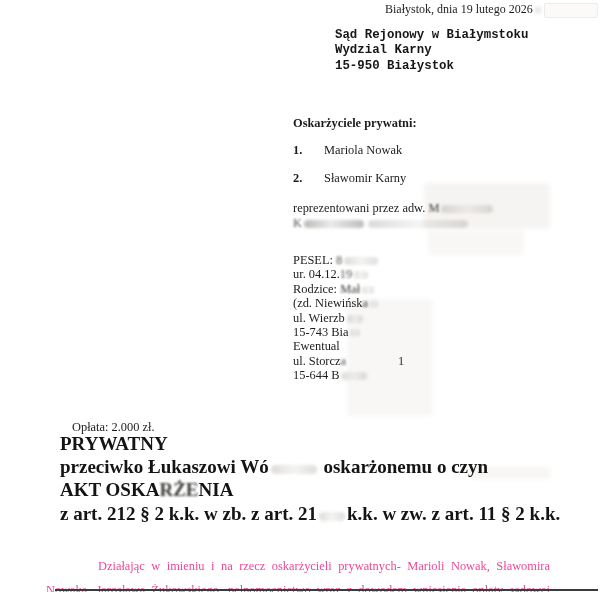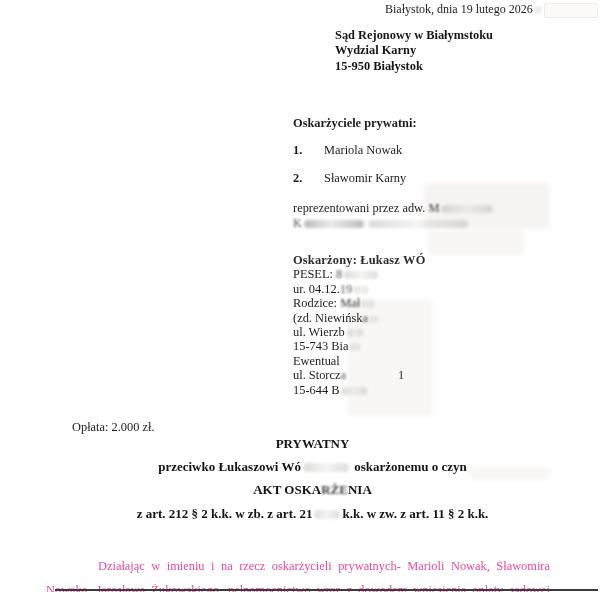--- a/index.html
+++ b/index.html
@@ -4,37 +4,37 @@
 <style>
   * { margin:0; padding:0; box-sizing:border-box; }
   html,body { background:#ffffff; }
   .page {
     position:relative; width:600px; height:592px; overflow:hidden;
     background:#ffffff; color:#1c1c1c;
     font-family:"Liberation Serif","DejaVu Serif",serif;
     font-size:12.4px;
   }
   .abs { position:absolute; }
-  .court { left:335px; top:28px; line-height:15.4px; font-weight:bold; color:#161616; }
+  .court { left:335px; top:28px; line-height:15.4px; font-weight:bold; color:#161616;font-family:Liberation Mono, monospace; }
   .date { left:385px; top:2px; font-size:12px; }
   .date-redact {
     left:544px; top:3px; width:54px; height:15px;
     background:#fbfaf8; border:1px solid #eeece5; border-radius:2px;
   }
   .heading { left:293px; top:116px; font-weight:bold; }
   .list-item { left:293px; display:flex; }
   .list-item .num { width:31px; font-weight:bold; }
   .repr { left:293px; top:201px;font-family:Liberation Serif, serif; }
   .repr2 { left:293px; top:216px; }
   .accused { left:293px; top:253px; line-height:14.4px; }
   .accused .head { font-weight:bold; color:#2e2c2a; filter:blur(0.6px); letter-spacing:0.2px; }
   .fee { left:72px; top:420px; }
   .title-block {
-    left:60px; top:432px; width:505px; text-align:center;
-    font-weight:bold; font-size:13px; line-height:23.2px; color:#141414;
+    left:60px; top:432px; width:505px; 
+    font-weight:bold; font-size:19px; line-height:23.2px; color:#141414;
   }
   .body-line {
     left:46px; width:504px; text-align:justify; text-align-last:justify;
     line-height:13px; color:#ec4899;
   }
   .body-line.first { top:560px; text-indent:52px; }
   .body-line.second { top:584px; }
   .bottom-rule { left:55px; top:589px; width:543px; height:1.6px; background:#3b3b3b; }
   .smear {
     display:inline-block; height:8px; margin:0 2px -1px 2px; border-radius:5px;
@@ -75,21 +75,20 @@
   <div class="abs list-item" style="top:171px;">
     <span class="num">2.</span>
     <span>Sławomir Karny</span>
   </div>
 
   <div class="abs repr"><span>reprezentowani przez adw.</span>
     <span class="blur1">M</span><span class="smear light" style="width:52px;"></span></div>
   <div class="abs repr2"><span class="blur2">K</span><span class="smear" style="width:60px;"></span><span class="smear light" style="width:100px;"></span></div>
 
   <div class="abs accused">
-    <div class="head">Oskarżony: Łukasz WÓ</div>
     <div><span>PESEL: </span><span class="blur2">8</span><span class="smear light" style="width:34px;"></span></div>
     <div><span>ur. 04.12.</span><span class="blur2">19</span><span class="smear light" style="width:14px;"></span></div>
     <div><span>Rodzice: </span><span class="blur1">Mał</span><span class="smear light" style="width:12px;"></span></div>
     <div><span>(zd. Niewińsk</span><span class="blur1">a</span><span class="smear light" style="width:8px;"></span></div>
     <div><span>ul. Wierzb</span><span class="smear light" style="width:16px;"></span></div>
     <div><span>15-743 Bia</span><span class="smear light" style="width:10px;"></span></div>
     <div><span>Ewentual</span></div>
     <div><span>ul. Storcz</span><span class="blur2">a</span><span class="mark1">1</span></div>
     <div><span>15-644 B</span><span class="smear light" style="width:26px;"></span></div>
   </div>

